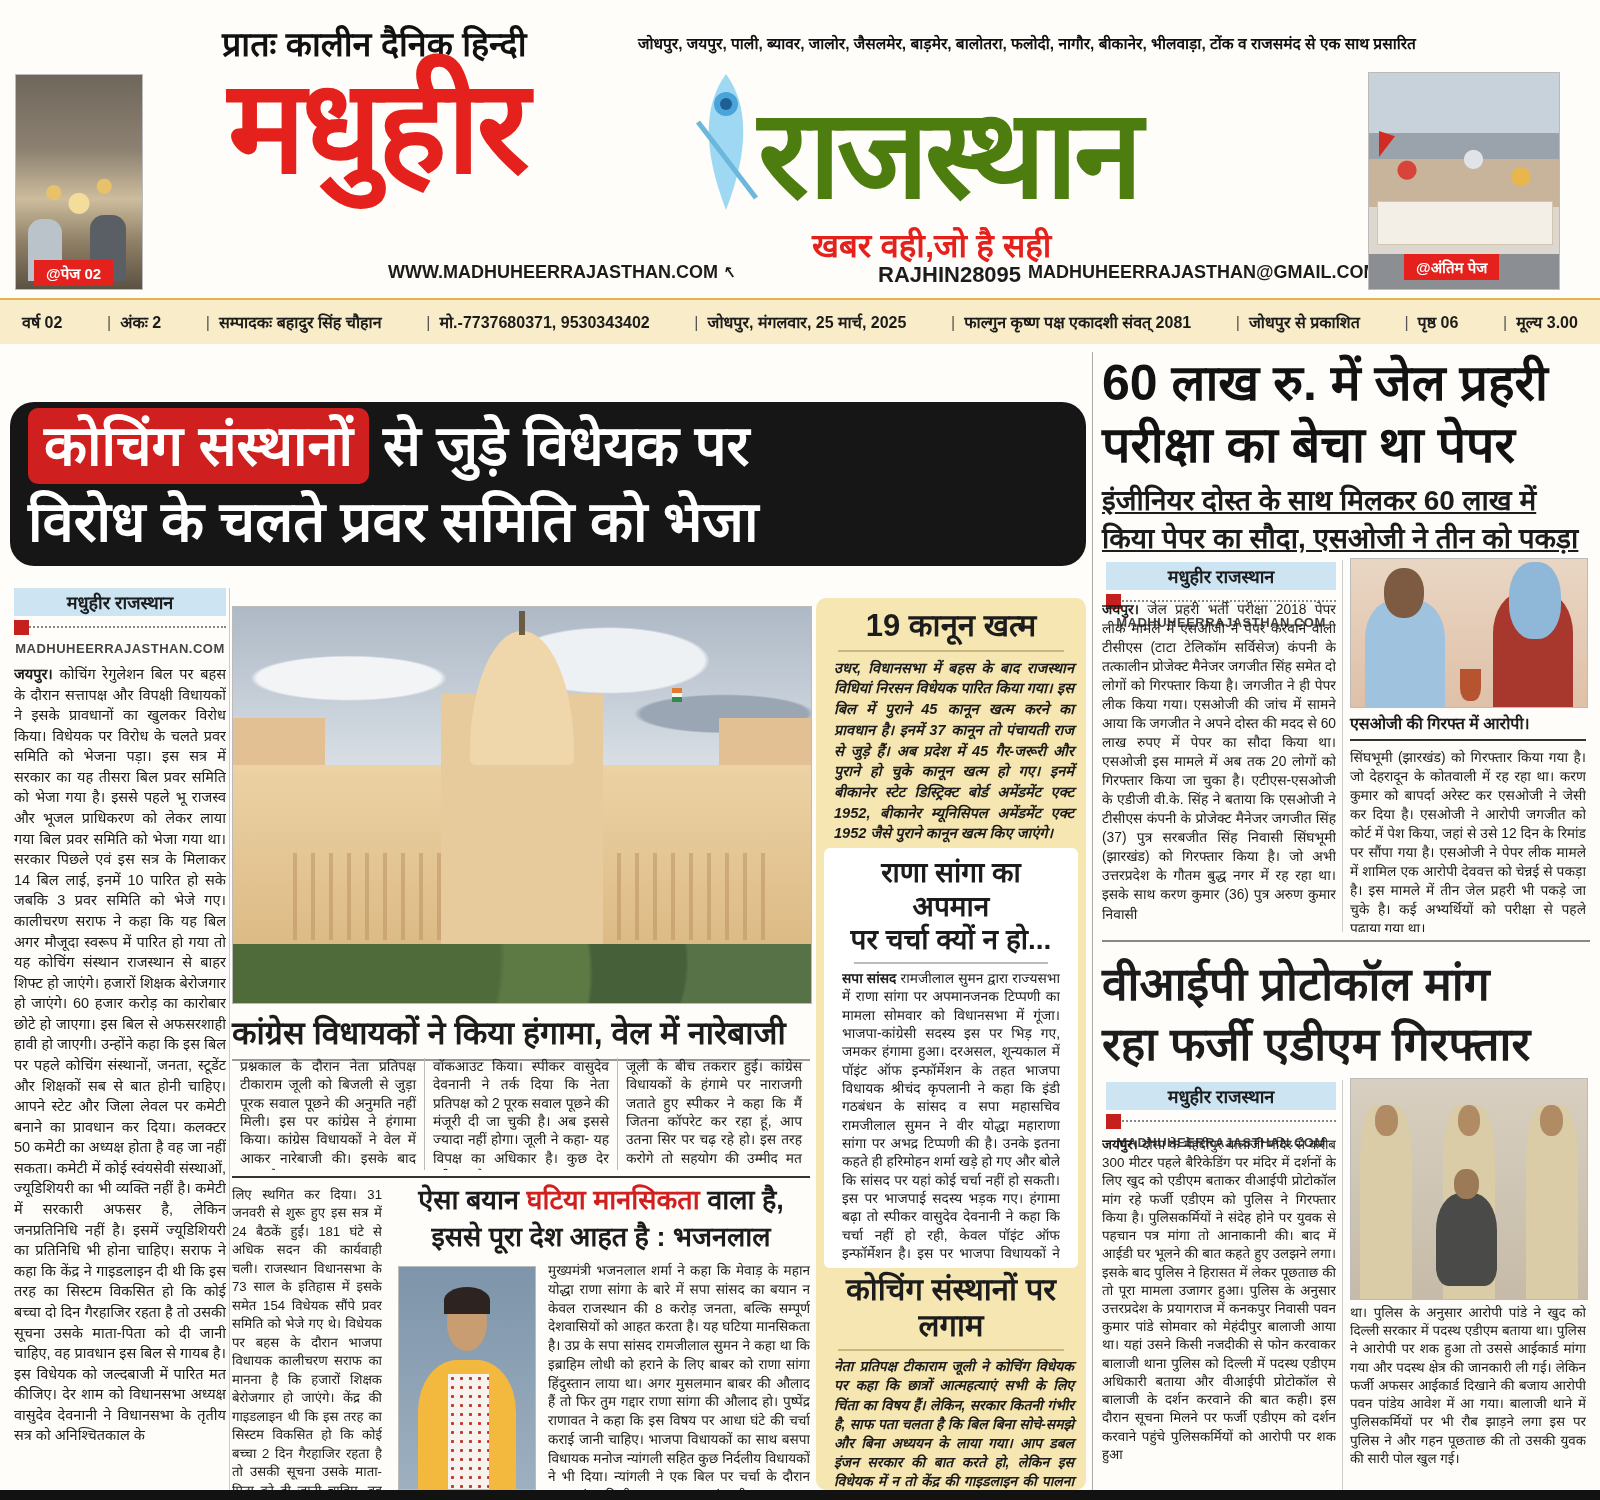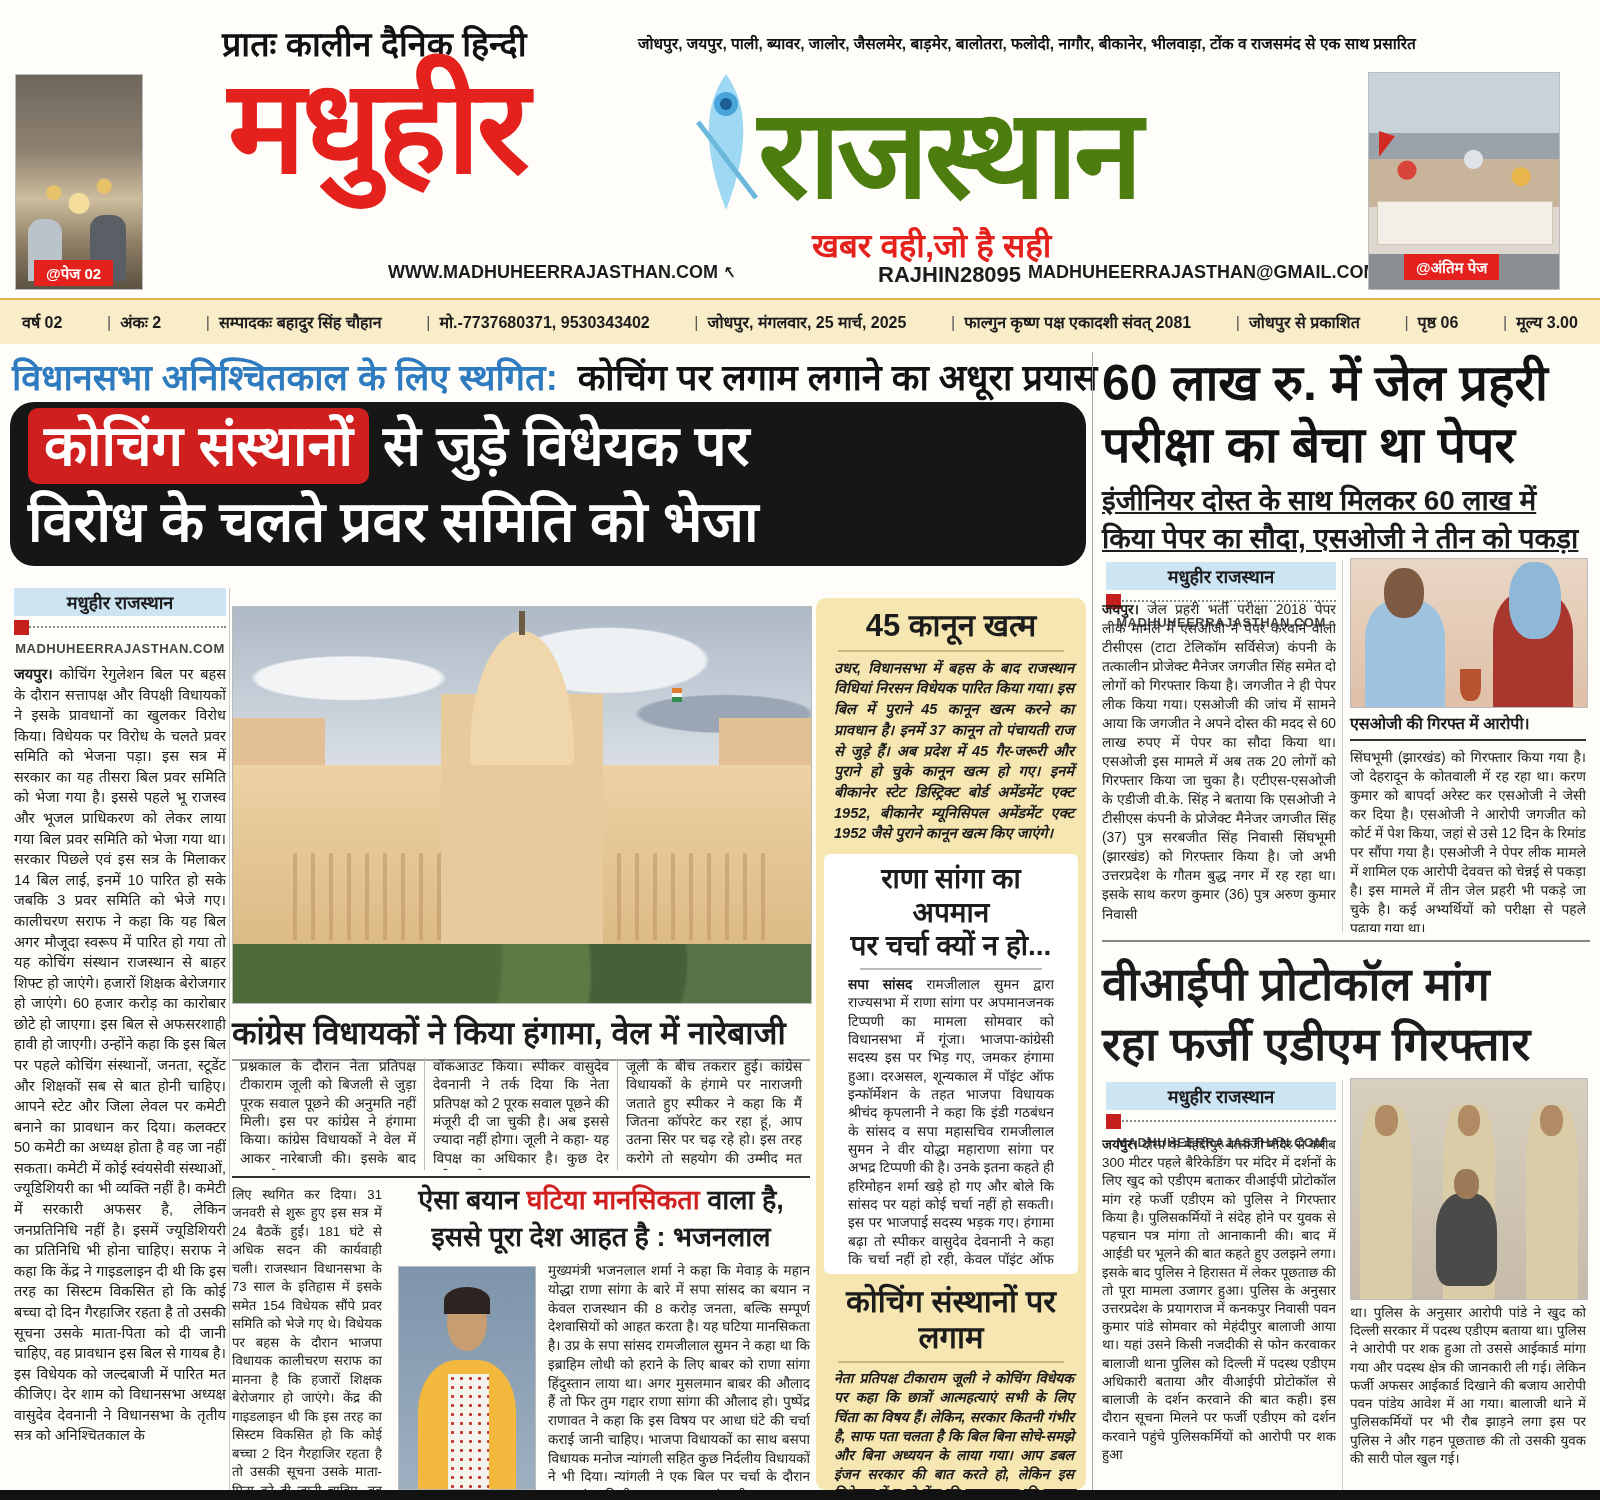--- a/index.html
+++ b/index.html
@@ -116,21 +116,21 @@
     background:radial-gradient(circle,#c0392b 1.3px,transparent 1.9px) 0 0/9px 9px,#f6f3ee;}
   .cm-head{position:absolute;left:35%;top:12%;width:30%;height:26%;background:#c99d72;border-radius:48%;}
   .cm-hair{position:absolute;left:33%;top:9%;width:34%;height:12%;background:#2d2320;border-radius:50% 50% 0 0;}
   .bh-body{position:absolute;left:156px;top:0;width:262px;height:228px;font-size:13.6px;line-height:1.38;}
 
   
   .ybox-wrap{left:816px;top:598px;width:270px;height:892px;background:#f6e7b2;border-radius:10px;padding:10px 12px;box-sizing:border-box;}
   .yb-title{text-align:center;font-size:31px;font-weight:bold;line-height:1.15;}
   .yb-rule{border-bottom:2px solid #c9b87e;margin:6px 10px;}
   .yb-body{font-size:14.6px;line-height:1.42;font-style:italic;font-weight:bold;margin-left:6px;}
-  .white-card{background:#fff;border-radius:6px;margin:10px -4px;padding:8px 24px;}
+  .white-card{background:#fff;border-radius:6px;margin:4px -4px;padding:8px 18px;}
   .wc-title{text-align:center;font-size:28px;font-weight:bold;line-height:1.2;}
   .wc-rule{border-bottom:2px solid #bbb;margin:5px 12px 6px;}
   .wc-body{font-size:13.8px;line-height:1.33;height:290px;overflow:hidden;}
   .yb3-body{font-size:13.9px;line-height:1.38;}
 
   
   .jail-head{left:1102px;top:352px;width:492px;font-size:50px;line-height:62px;font-weight:bold;color:#121212;}
   .jail-sub{left:1102px;top:482px;width:492px;font-size:28px;line-height:38px;font-weight:bold;text-decoration:underline;}
   .jail-byline{left:1106px;top:562px;width:230px;}
   .photo-accused{left:1350px;top:558px;width:236px;height:148px;background:linear-gradient(180deg,#e9d6c4,#dfc0a8);}
@@ -193,24 +193,20 @@
     <span class="dl-item">अंकः 2</span>
     <span class="dl-item">सम्पादकः बहादुर सिंह चौहान</span>
     <span class="dl-item">मो.-7737680371, 9530343402</span>
     <span class="dl-item">जोधपुर, मंगलवार, 25 मार्च, 2025</span>
     <span class="dl-item">फाल्गुन कृष्ण पक्ष एकादशी संवत् 2081</span>
     <span class="dl-item">जोधपुर से प्रकाशित</span>
     <span class="dl-item">पृष्ठ 06</span>
     <span class="dl-item">मूल्य 3.00</span>
   </div>
 
-  <div class="abs kicker">
-    <span class="blue">विधानसभा अनिश्चितकाल के लिए स्थगित:</span>
-    <span class="blk">कोचिंग पर लगाम लगाने का अधूरा प्रयास</span>
-  </div>
 
   <div class="abs headline-block">
     <div class="hl-line">
       <span class="hl-red">कोचिंग संस्थानों</span><span>से जुड़े विधेयक पर</span>
     </div>
     <div class="hl-line">विरोध के चलते प्रवर समिति को भेजा</div>
   </div>
 
   <div class="abs vrule vr-main"></div>
   <div class="abs vrule vr-col1"></div>
@@ -264,21 +260,21 @@
         <div class="cm-scarf"></div>
         <div class="cm-head"></div>
         <div class="cm-hair"></div>
       </div>
       <div class="bh-body jt clip">मुख्यमंत्री भजनलाल शर्मा ने कहा कि मेवाड़ के महान योद्धा राणा सांगा के बारे में सपा सांसद का बयान न केवल राजस्थान की 8 करोड़ जनता, बल्कि सम्पूर्ण देशवासियों को आहत करता है। यह घटिया मानसिकता है। उप्र के सपा सांसद रामजीलाल सुमन ने कहा था कि इब्राहिम लोधी को हराने के लिए बाबर को राणा सांगा हिंदुस्तान लाया था। अगर मुसलमान बाबर की औलाद हैं तो फिर तुम गद्दार राणा सांगा की औलाद हो। पुष्पेंद्र राणावत ने कहा कि इस विषय पर आधा घंटे की चर्चा कराई जानी चाहिए। भाजपा विधायकों का साथ बसपा विधायक मनोज न्यांगली सहित कुछ निर्दलीय विधायकों ने भी दिया। न्यांगली ने एक बिल पर चर्चा के दौरान राणा सांगा की वीरता पर एक काव्यांश भी पढ़ा।</div>
     </div>
   </div>
 
   <div class="abs ybox-wrap clip">
     <div>
-      <div class="yb-title">45 कानून खत्म</div>
+      <div class="yb-title">19 कानून खत्म</div>
       <div class="yb-rule"></div>
       <div class="yb-body jt">उधर, विधानसभा में बहस के बाद राजस्थान विधियां निरसन विधेयक पारित किया गया। इस बिल में पुराने 45 कानून खत्म करने का प्रावधान है। इनमें 37 कानून तो पंचायती राज से जुड़े हैं। अब प्रदेश में 45 गैर-जरूरी और पुराने हो चुके कानून खत्म हो गए। इनमें बीकानेर स्टेट डिस्ट्रिक्ट बोर्ड अमेंडमेंट एक्ट 1952, बीकानेर म्यूनिसिपल अमेंडमेंट एक्ट 1952 जैसे पुराने कानून खत्म किए जाएंगे।</div>
     </div>
     <div class="white-card">
       <div class="wc-title">
         <span>राणा सांगा का अपमान</span><br>
         <span>पर चर्चा क्यों न हो...</span>
       </div>
       <div class="wc-rule"></div>
       <div class="wc-body jt">

